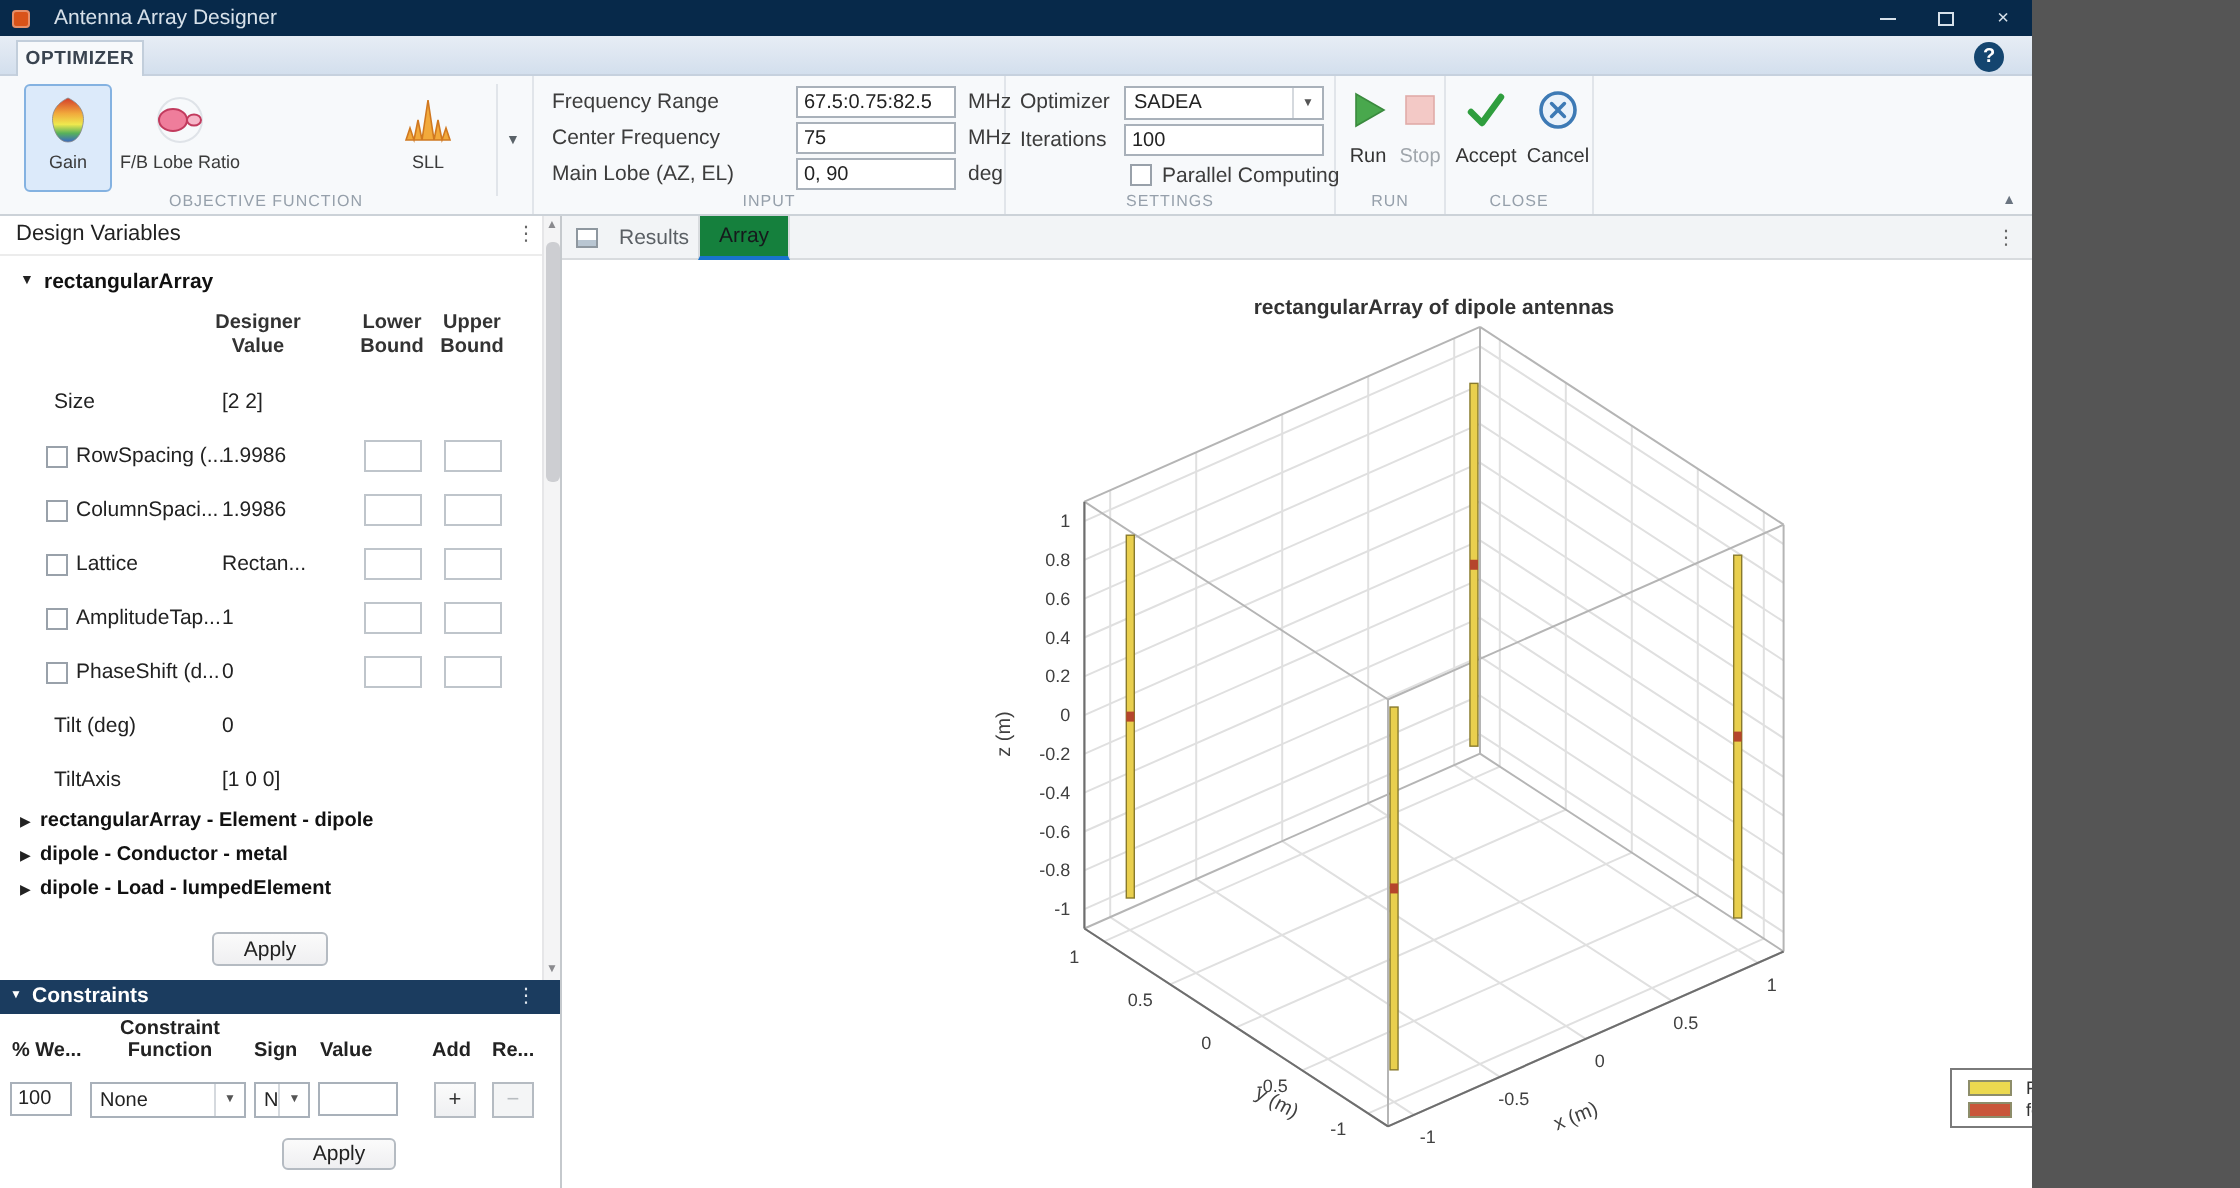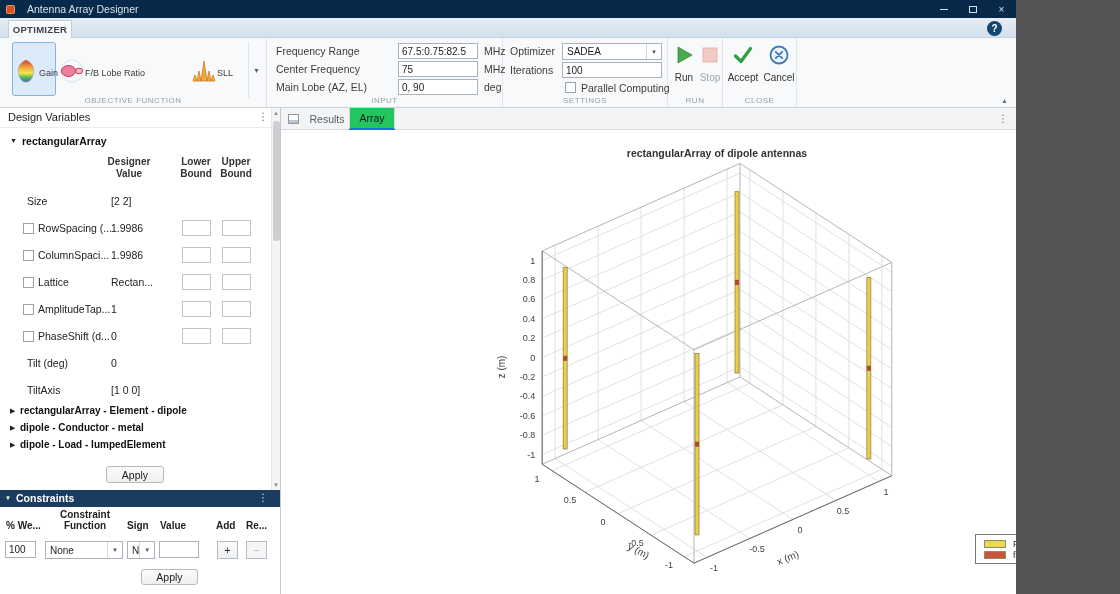--- a/index.html
+++ b/index.html
@@ -17,21 +17,21 @@
 
   
   .tabstrip{position:absolute;top:18px;left:0;right:0;height:20px;background:linear-gradient(#e7edf5,#d3dfed);border-bottom:1px solid #c6d1de;}
   .ribbon-tab{position:absolute;left:8px;top:2px;height:18px;width:64px;background:#f7f9fb;border:1px solid #c2cedb;border-bottom:none;display:flex;align-items:center;justify-content:center;font-size:9.5px;font-weight:bold;color:#3a4450;letter-spacing:.3px;}
   .help-btn{position:absolute;right:14px;top:3px;width:15px;height:15px;border-radius:50%;background:#14456f;color:#fff;font-size:10px;font-weight:bold;display:flex;align-items:center;justify-content:center;}
 
   
   .toolbar{position:absolute;top:38px;left:0;right:0;height:70px;background:#f7f9fb;border-bottom:1px solid #ccd2d8;}
   .tsection{position:absolute;top:0;bottom:0;border-right:1px solid #e1e5ea;}
   .tsection-label{position:absolute;bottom:2px;left:0;right:0;text-align:center;font-size:8px;color:#96a0ab;letter-spacing:.5px;white-space:nowrap;}
-  .obj-btn{position:absolute;top:4px;height:54px;display:flex;flex-direction:row;align-items:center;padding-top:4px;border:1px solid transparent;border-radius:3px;}
+  .obj-btn{position:absolute;top:4px;height:54px;display:flex;flex-direction:column;align-items:center;padding-top:4px;border:1px solid transparent;border-radius:3px;}
   .obj-btn.selected{background:#dceafa;border-color:#84b2e1;}
   .obj-btn .oicon{width:26px;height:26px;}
   .obj-btn .olabel{font-size:9px;color:#3a3a3a;margin-top:3px;white-space:nowrap;}
   .obj-more{position:absolute;top:4px;height:56px;width:16px;display:flex;align-items:center;justify-content:center;border-left:1px solid #e1e5ea;color:#5a6268;font-size:7px;}
   .tb-label{position:absolute;height:16px;line-height:16px;font-size:10.5px;color:#3c3c3c;white-space:nowrap;}
   .tb-input{position:absolute;height:16px;border:1px solid #a9b1ba;background:#fff;font-size:10px;padding:0 3px;color:#222;font-family:"Liberation Sans",sans-serif;}
   .dropdown{position:absolute;height:17px;border:1px solid #a9b1ba;background:#fff;font-size:10px;color:#222;display:flex;align-items:center;padding-left:4px;}
   .dropdown .dd-arrow{margin-left:auto;font-size:6px;color:#555;border-left:1px solid #d5d9de;align-self:stretch;display:flex;align-items:center;padding:0 4px;}
   .cb{display:inline-block;width:11px;height:11px;border:1px solid #99a1aa;background:#fff;}
   .tool-big{position:absolute;top:6px;display:flex;flex-direction:column;align-items:center;}
@@ -68,21 +68,21 @@
   .c-colhead{position:absolute;font-size:10px;font-weight:bold;color:#222;white-space:pre-line;text-align:center;line-height:11px;}
   .small-btn{position:absolute;height:18px;border:1px solid #b5bbc2;background:linear-gradient(#fbfbfb,#eff0f2);font-size:11px;color:#333;display:flex;align-items:center;justify-content:center;}
   .small-btn.disabled{color:#b8bcc0;background:#f4f5f6;}
 
   
   .main-panel{position:absolute;top:108px;left:281px;right:0;bottom:0;background:#fff;}
   .doc-tabbar{position:absolute;top:0;left:0;right:0;height:22px;background:#f2f4f6;border-bottom:1px solid #d8dbde;}
   .dock-icon{position:absolute;left:7px;top:6px;width:11px;height:10px;border:1px solid #8e979f;background:#fff;}
   .dock-icon::after{content:"";position:absolute;left:0;top:5px;right:0;bottom:0;background:#b9c6d2;}
   .doc-tab{position:absolute;top:0;height:22px;display:flex;align-items:center;justify-content:center;font-size:10.5px;color:#5a5f64;}
-  .doc-tab.active{background:#22c55e;color:#16191c;border-left:1px solid #d8dbde;border-right:1px solid #d8dbde;border-bottom:2px solid #1874cd;}
+  .doc-tab.active{background:#15803d;color:#16191c;border-left:1px solid #d8dbde;border-right:1px solid #d8dbde;border-bottom:2px solid #1874cd;}
   .plot-region{position:absolute;top:22px;left:0;right:0;bottom:0;background:#fff;}
   svg text{font-family:"Liberation Sans",sans-serif;}
   .legend{position:absolute;left:694px;top:404px;width:108px;height:30px;border:1px solid #7a7a7a;background:#fff;padding:3px 0 3px 8px;display:flex;flex-direction:column;justify-content:space-between;}
   .legend-row{display:flex;align-items:center;height:11px;}
   .legend-swatch{width:22px;height:8px;margin-right:7px;border:1px solid #8d8d6a;}
   .legend-label{font-size:9px;color:#333;}
 </style>
 </head>
 <body>
 

